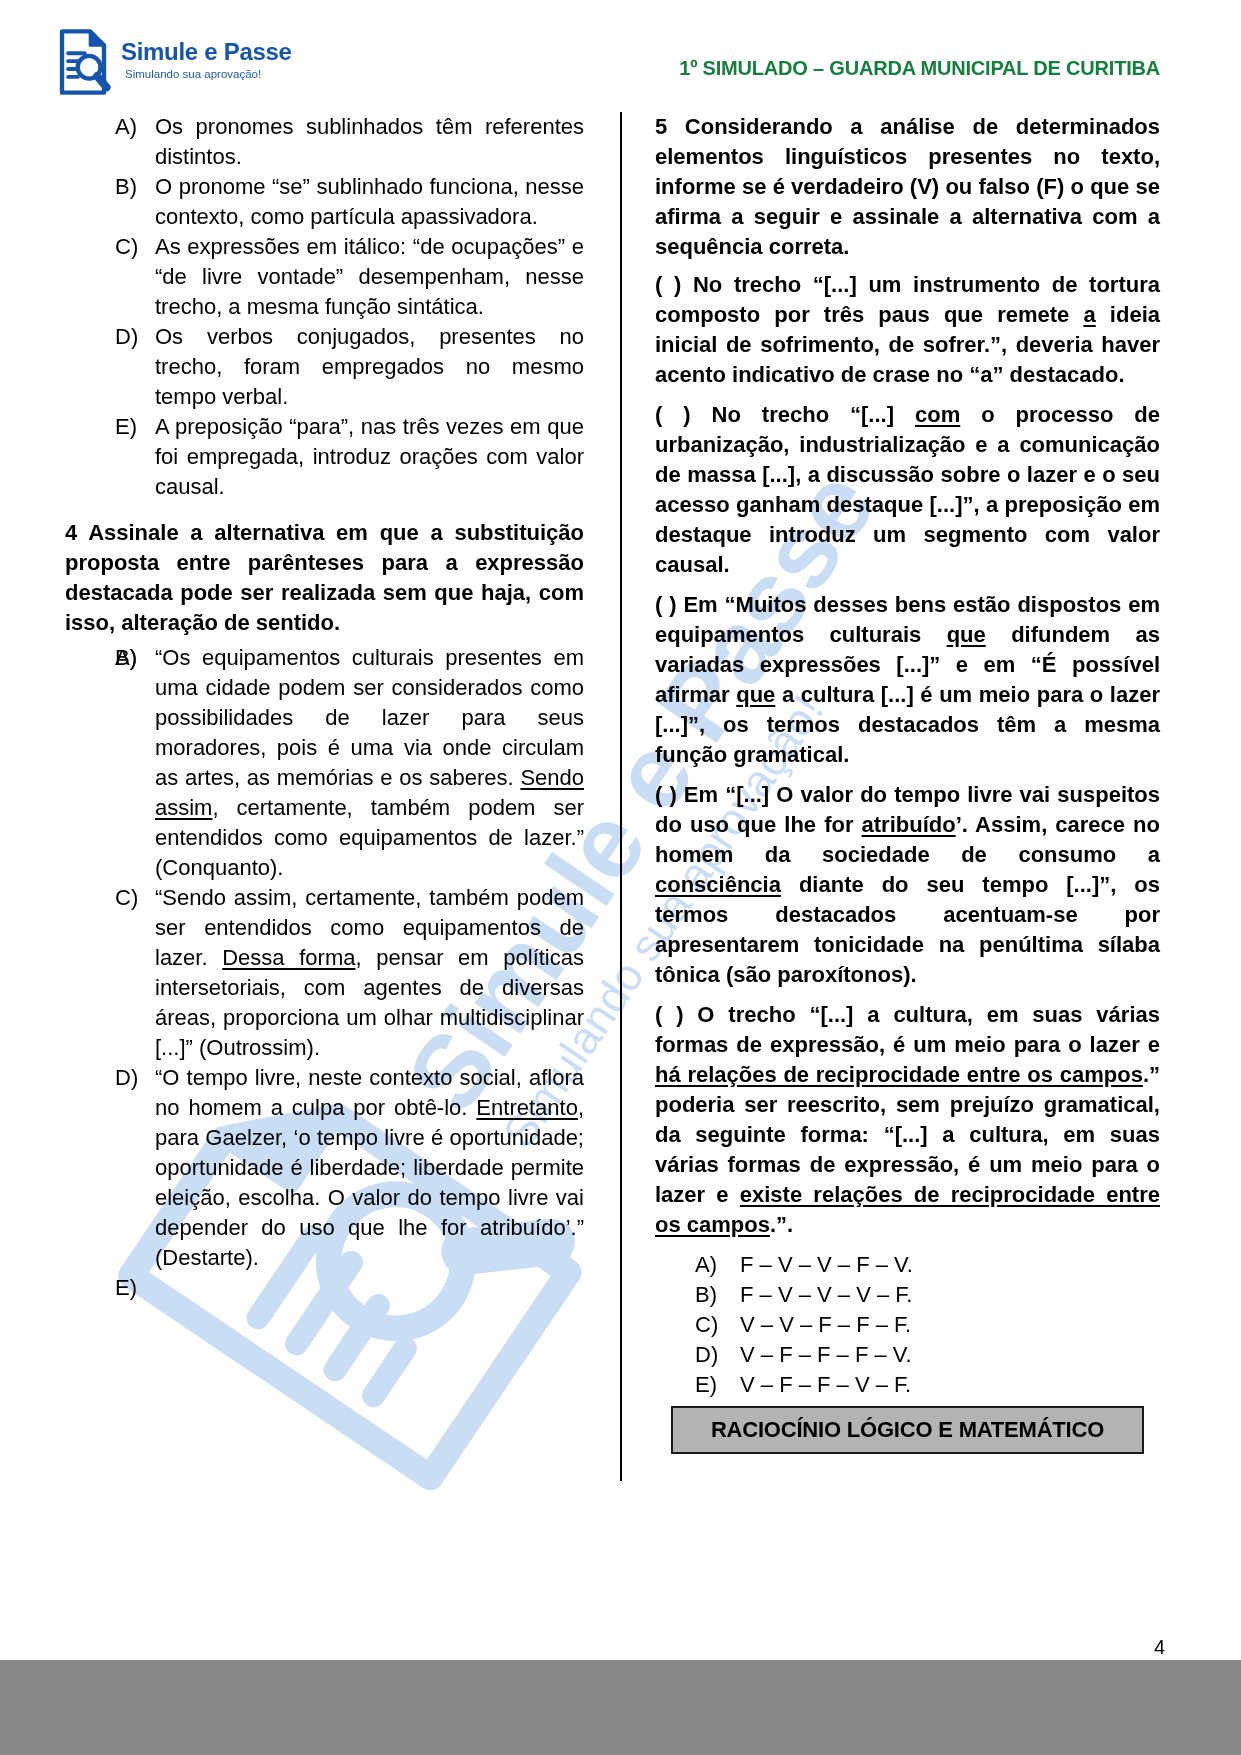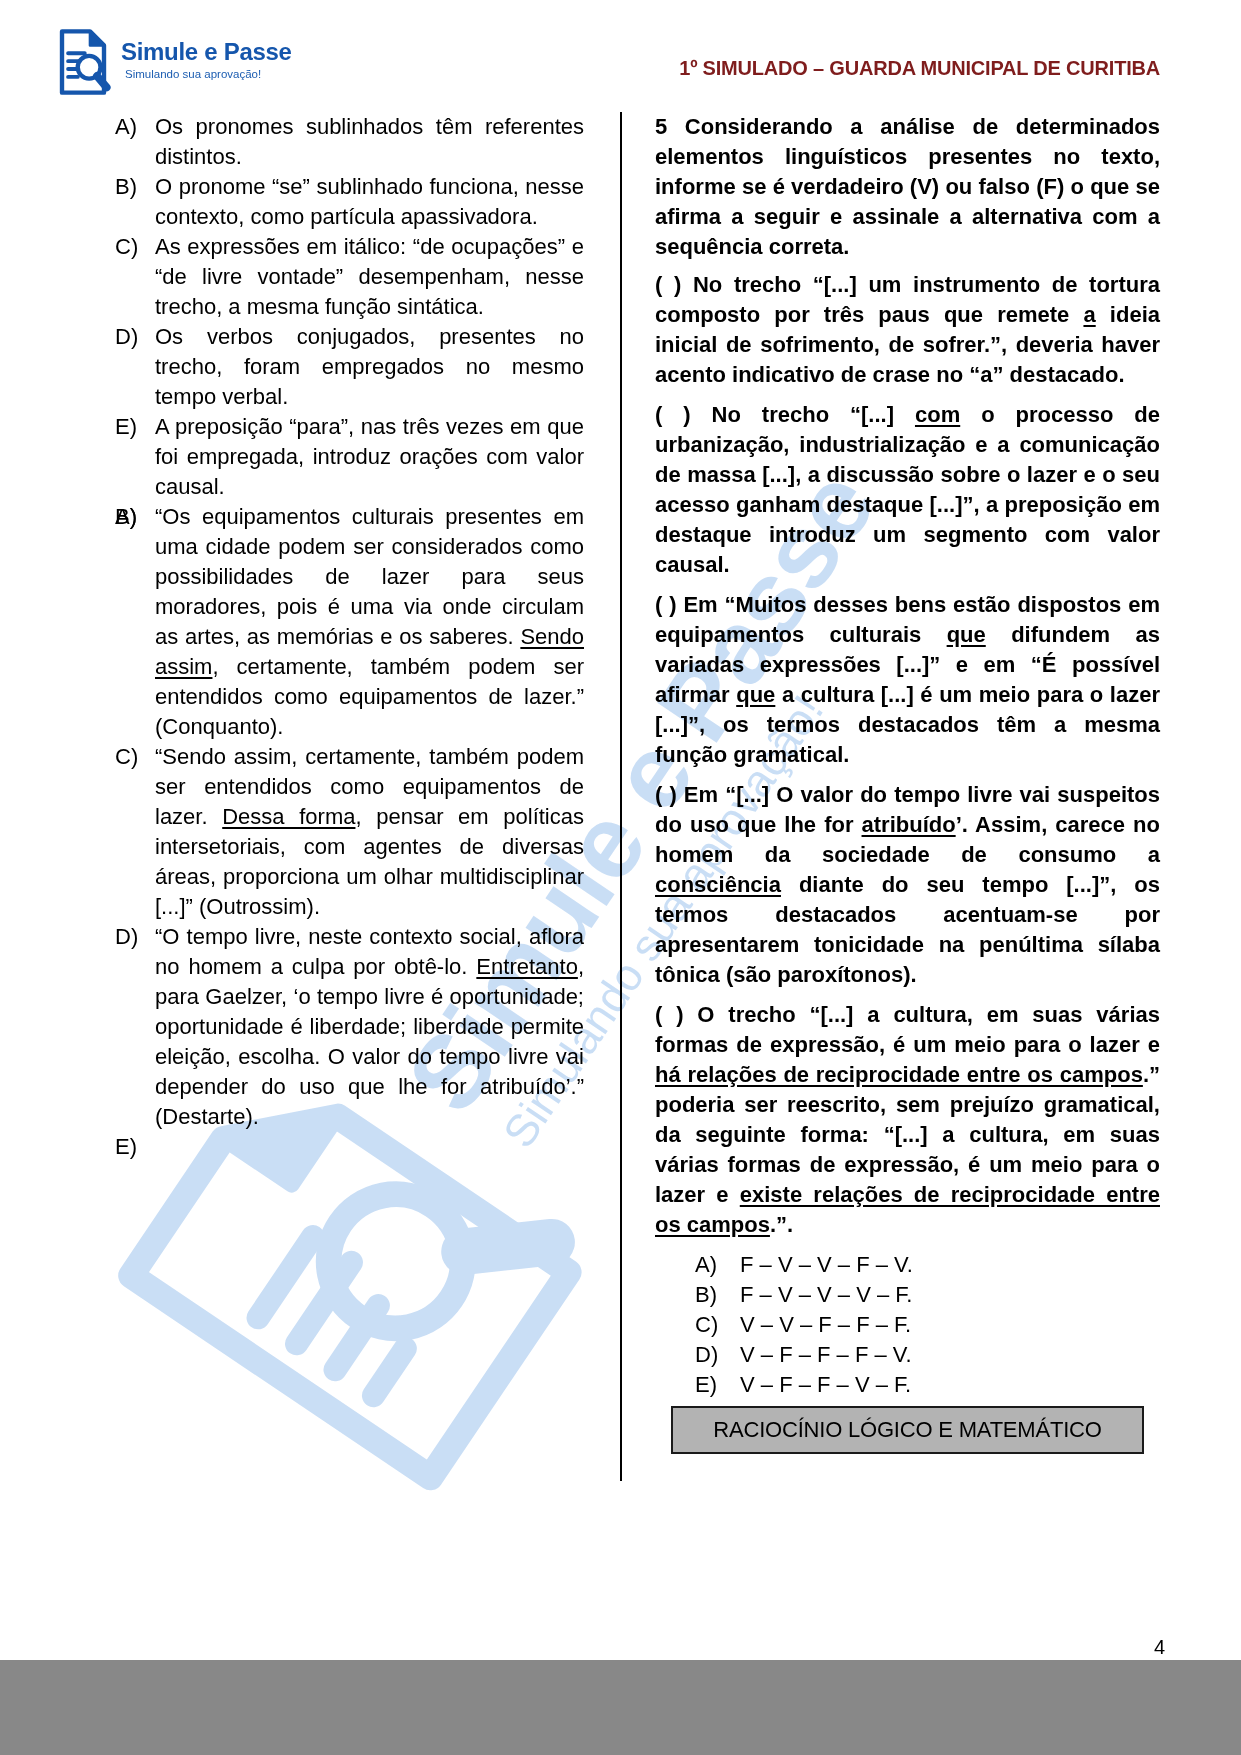--- a/index.html
+++ b/index.html
@@ -10,21 +10,21 @@
     font-family:"Liberation Sans", sans-serif; color:#000;
   }
   
   .brand { position:absolute; left:55px; top:26px; display:flex; align-items:flex-start; gap:10px; z-index:2; }
   .brand svg { width:56px; height:72px; }
   .brand-text { padding-top:12px; }
   .brand-title { font-size:24px; font-weight:bold; color:#1556ac; letter-spacing:-0.3px; }
   .brand-tagline { font-size:11.5px; color:#1c5db1; margin-top:2px; margin-left:4px; }
   .exam-title {
     position:absolute; top:57px; right:81px; z-index:2;
-    font-size:20px; font-weight:bold; letter-spacing:-0.2px; color:#7f1d1d;
+    font-size:20px; font-weight:bold; letter-spacing:-0.2px; color:#15803d;
   }
   
   .watermark {
     position:absolute; left:565px; top:955px; z-index:0;
     transform:translate(-50%,-50%) rotate(-56deg);
     display:flex; align-items:center; gap:26px;
     color:#99c0ec; opacity:0.52; pointer-events:none; white-space:nowrap;
   }
   .watermark svg { width:330px; height:424px; }
   .wm-title { font-size:104px; font-weight:bold; letter-spacing:-1px; }
@@ -42,21 +42,21 @@
   .opt { position:relative; padding-left:40px; text-align:justify; }
   .opt .lbl { position:absolute; left:0; top:0; }
   .vf-item { font-weight:bold; text-align:justify; margin:0 0 10px 0; }
   .vf-options { margin:4px 0 6px 40px; }
   .vf-options .opt { padding-left:45px; }
   u { text-underline-offset:3px; }
   .section-box {
     margin:0 16px 27px 16px; height:48px;
     background:#b3b3b3; border:2px solid #1a1a1a;
     display:flex; align-items:center; justify-content:center;
-    font-weight:normal; font-size:22px; letter-spacing:-0.2px;
+    font-weight:bold; font-size:22px; letter-spacing:-0.2px;
   }
   .page-number { position:absolute; right:76px; top:1636px; font-size:20px; z-index:2; }
 </style>
 </head>
 <body>
 
 <div class="page">
 
   <div class="brand">
     <svg viewBox="0 0 64 80" aria-hidden="true">
@@ -91,20 +91,21 @@
 
     <section class="col-left">
       <div class="options">
         <div class="opt"><span class="lbl">A)</span><span><span>Os pronomes sublinhados têm referentes distintos.</span></span></div>
         <div class="opt"><span class="lbl">B)</span><span><span>O pronome “se” sublinhado funciona, nesse contexto, como partícula apassivadora.</span></span></div>
         <div class="opt"><span class="lbl">C)</span><span><span>As expressões em itálico: “de ocupações” e “de livre vontade” desempenham, nesse trecho, a mesma função sintática.</span></span></div>
         <div class="opt"><span class="lbl">D)</span><span><span>Os verbos conjugados, presentes no trecho, foram empregados no mesmo tempo verbal.</span></span></div>
         <div class="opt"><span class="lbl">E)</span><span><span>A preposição “para”, nas três vezes em que foi empregada, introduz orações com valor causal.</span></span></div>
       </div>
 
+      <p class="stem q4-stem">4 Assinale a alternativa em que a substituição proposta entre parênteses para a expressão destacada pode ser realizada sem que haja, com isso, alteração de sentido.</p>
 
       <div class="options">
         <div class="opt"><span class="lbl">A)</span></div>
         <div class="opt"><span class="lbl">B)</span><span><span>“Os equipamentos culturais presentes em uma cidade podem ser considerados como possibilidades de lazer para seus moradores, pois é uma via onde circulam as artes, as memórias e os saberes. </span><u>Sendo assim</u><span>, certamente, também podem ser entendidos como equipamentos de lazer.” (Conquanto).</span></span></div>
         <div class="opt"><span class="lbl">C)</span><span><span>“Sendo assim, certamente, também podem ser entendidos como equipamentos de lazer. </span><u>Dessa forma</u><span>, pensar em políticas intersetoriais, com agentes de diversas áreas, proporciona um olhar multidisciplinar [...]” (Outrossim).</span></span></div>
         <div class="opt"><span class="lbl">D)</span><span><span>“O tempo livre, neste contexto social, aflora no homem a culpa por obtê-lo. </span><u>Entretanto</u><span>, para Gaelzer, ‘o tempo livre é oportunidade; oportunidade é liberdade; liberdade permite eleição, escolha. O valor do tempo livre vai depender do uso que lhe for atribuído’.” (Destarte).</span></span></div>
         <div class="opt"><span class="lbl">E)</span></div>
       </div>
     </section>
 

